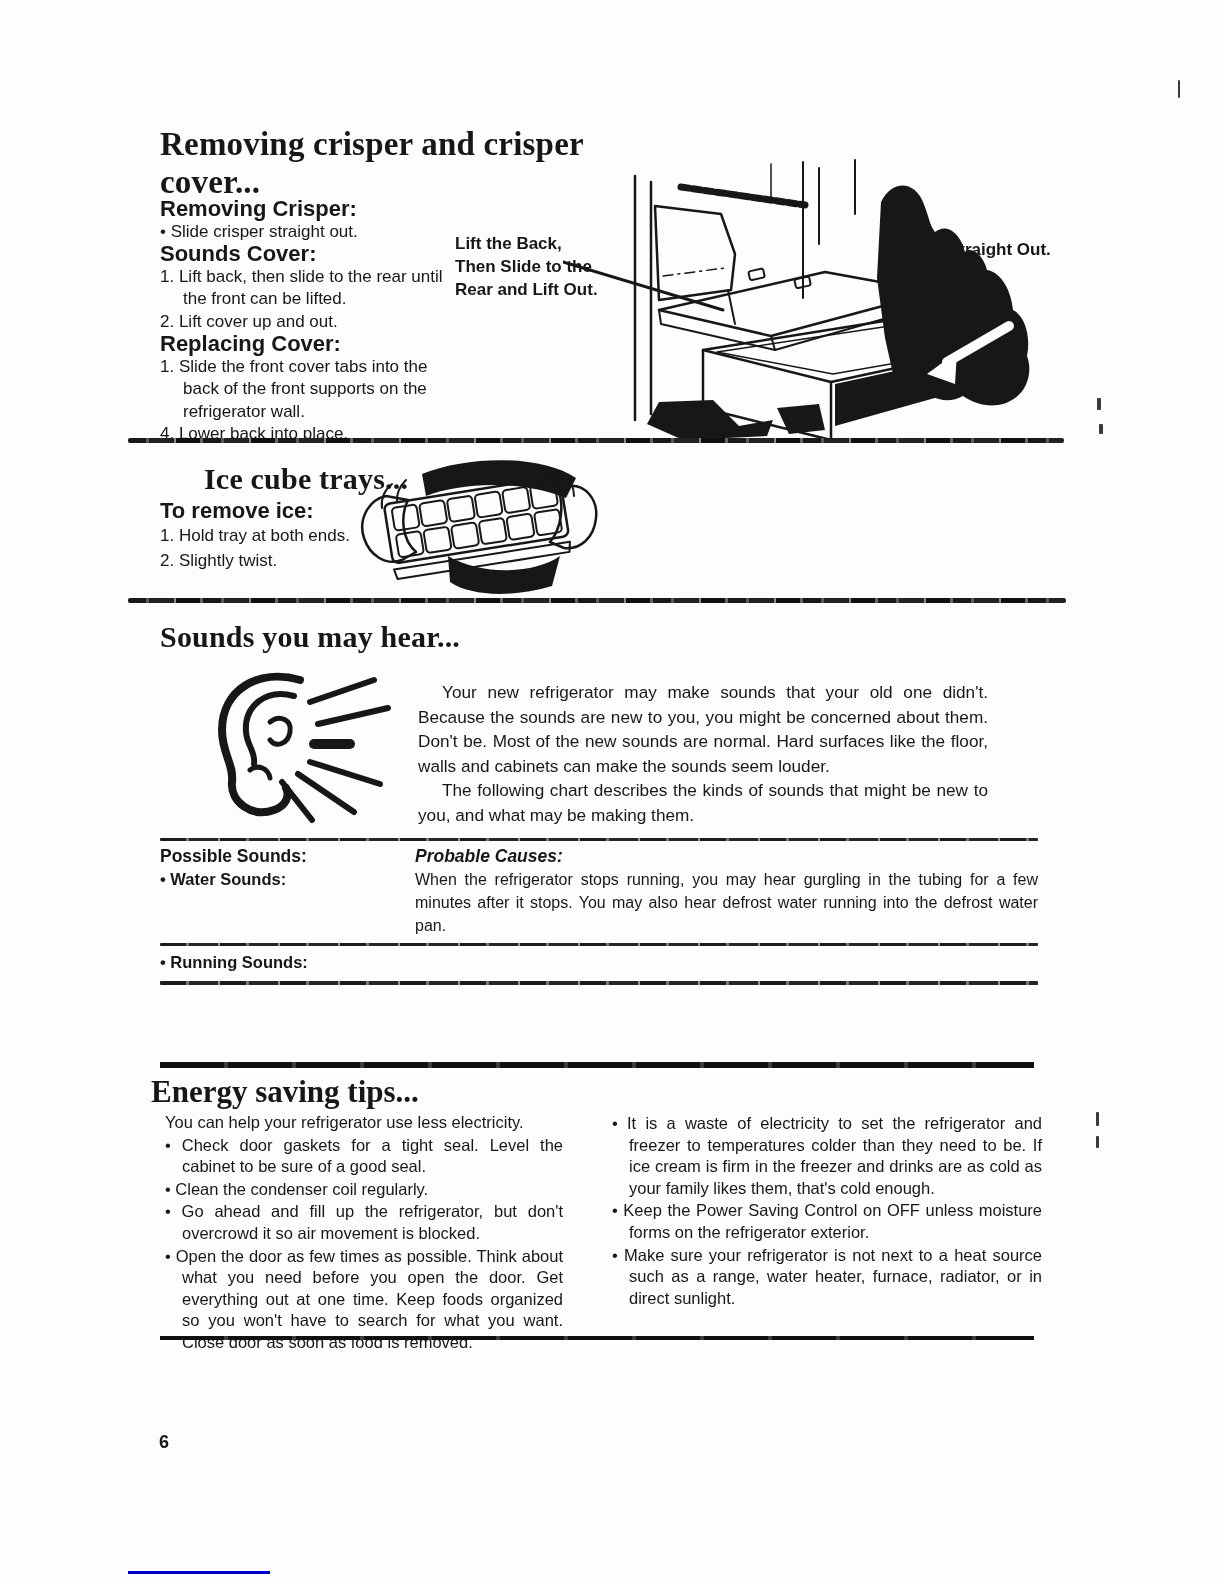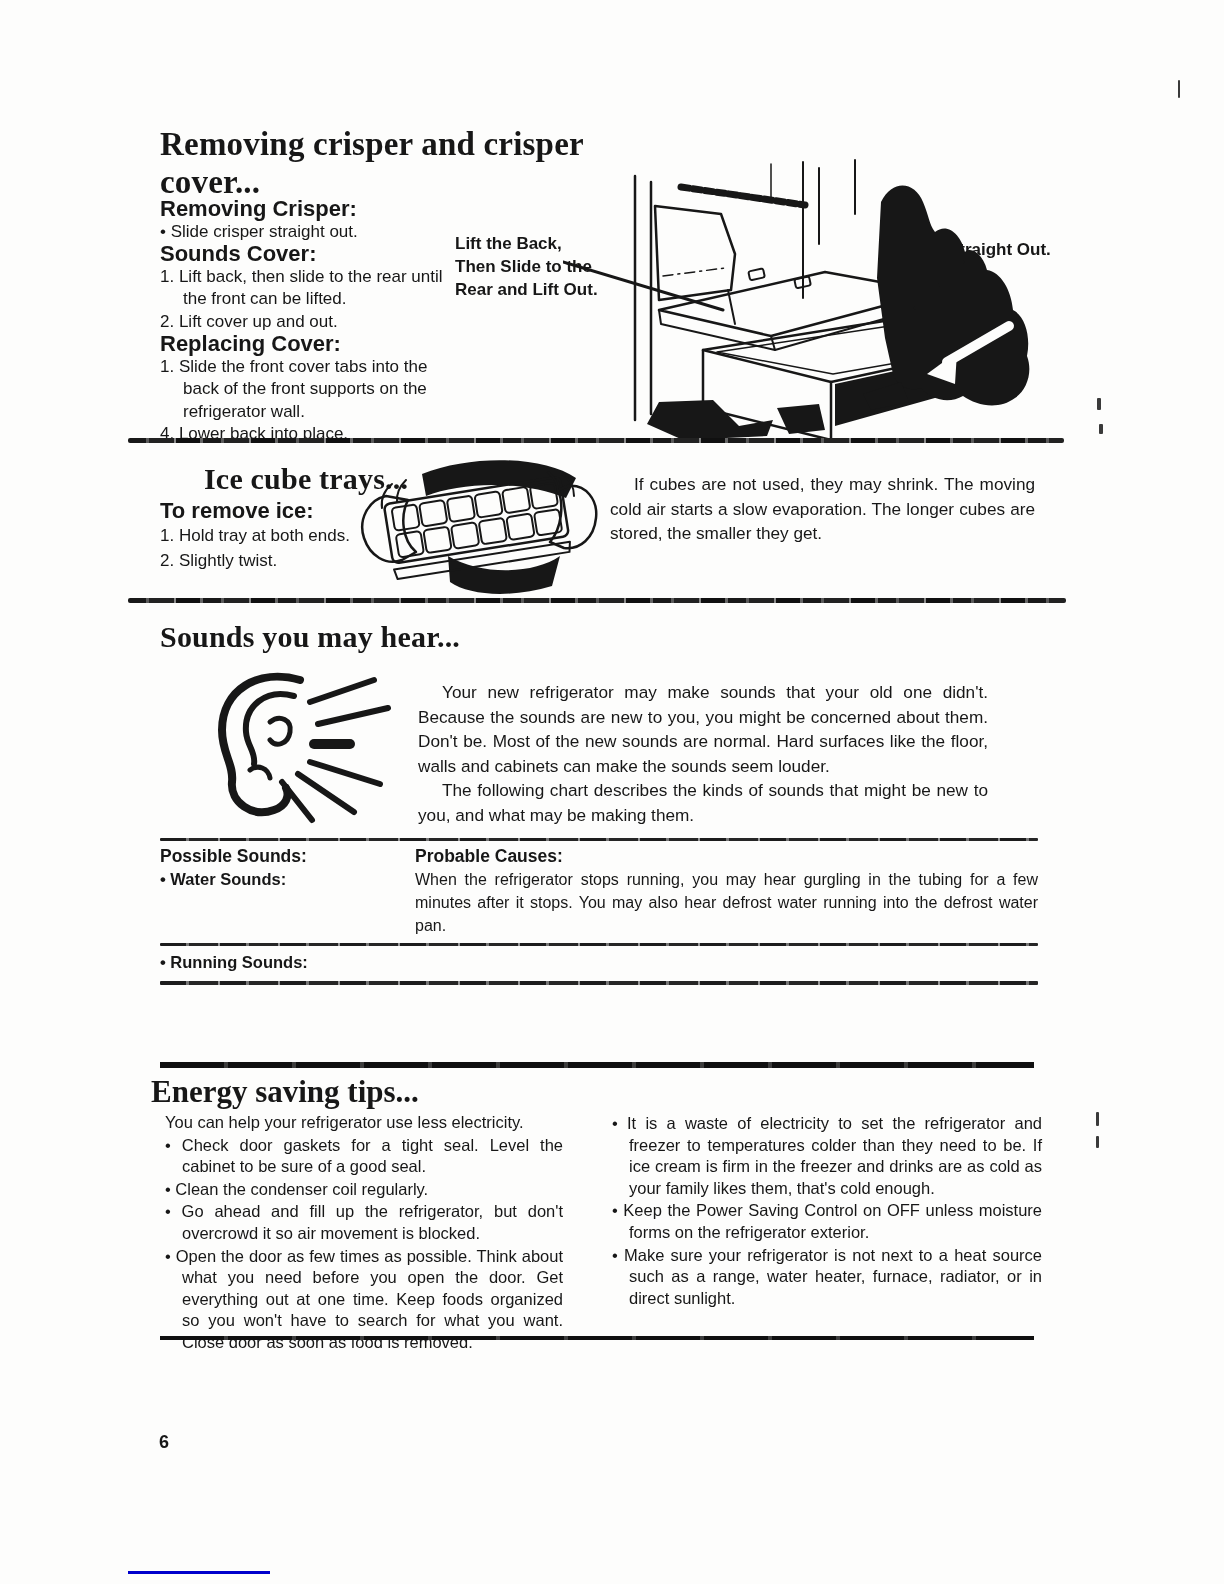--- a/index.html
+++ b/index.html
@@ -129,21 +129,20 @@
       <path class="ln" stroke-width="2" d="M36,112 L214,112 L212,122 L38,122 Z" fill="#fdfdfc"></path>
     </g>
     <path class="ln" stroke-width="2.5" fill="#fdfdfc" d="M34,52 C16,56 6,76 12,94 C18,112 34,122 50,116 L64,108 C50,96 48,72 56,56 Z"></path>
     <path class="ln" stroke-width="2" d="M40,40 q-12,10 -10,24"></path>
     <path class="ln" stroke-width="2" d="M54,36 q-10,10 -9,22"></path>
     <path class="ln" stroke-width="2.5" fill="#fdfdfc" d="M216,42 C234,40 246,56 244,74 C242,94 228,106 212,104 L198,98 C210,84 212,60 206,46 Z"></path>
     <path class="ln" stroke-width="2" d="M210,30 q12,8 12,22"></path>
     <path class="ln" stroke-width="2" d="M196,28 q10,8 10,20"></path>
   </svg>
 
-  <p class="abs body-just ind" style="left:610px;top:472px;width:425px;">If cubes are not used, they may shrink. The moving cold air starts a slow evaporation. The longer cubes are stored, the smaller they get.</p>
 
   <div class="abs rule-rough" style="left:128px;top:598px;width:938px;"></div>
 
   <h2 class="abs serif sec-title" style="left:160px;top:620px;width:420px;">Sounds you may hear...</h2>
 
   <svg class="abs" style="left:182px;top:666px;" width="250" height="160" viewBox="0 0 250 160">
     <path class="ln" stroke-width="8" d="M118,14 C76,2 40,24 40,64 C40,88 52,98 50,116 C48,136 70,152 92,144 C104,140 108,130 104,122"></path>
     <path class="ln" stroke-width="6" d="M112,30 C84,22 62,40 64,66 C65,80 74,86 72,98"></path>
     <path class="ln" stroke-width="5" d="M88,56 C98,48 110,54 108,66 C106,78 94,82 88,74"></path>
     <path class="ln" stroke-width="5" d="M68,104 C76,98 86,102 88,112"></path>
@@ -157,21 +156,21 @@
 
   <div class="abs" style="left:418px;top:680px;width:570px;">
     <p class="body-just ind">Your new refrigerator may make sounds that your old one didn't. Because the sounds are new to you, you might be concerned about them. Don't be. Most of the new sounds are normal. Hard surfaces like the floor, walls and cabinets can make the sounds seem louder.</p>
     <p class="body-just ind">The following chart describes the kinds of sounds that might be new to you, and what may be making them.</p>
   </div>
 
   <div class="abs stable" style="left:160px;top:838px;">
     <div class="rule-thin"></div>
     <div class="trow" style="padding-top:4px;">
       <div class="tc1 th">Possible Sounds:</div>
-      <div class="tc2 th" style="text-align:left;">Probable Causes:</div>
+      <div class="tc2 th" style="text-align:left;font-style:italic;">Probable Causes:</div>
     </div>
     <div class="trow">
       <div class="tc1">• Water Sounds:</div>
       <div class="tc2">When the refrigerator stops running, you may hear gurgling in the tubing for a few minutes after it stops. You may also hear defrost water running into the defrost water pan.</div>
     </div>
     <div class="rule-thin" style="margin:6px 0 5px 0;"></div>
     <div class="trow">
       <div class="tc1">• Running Sounds:</div>
     </div>
     <div class="rule-thin" style="margin-top:7px;height:4px;"></div>

